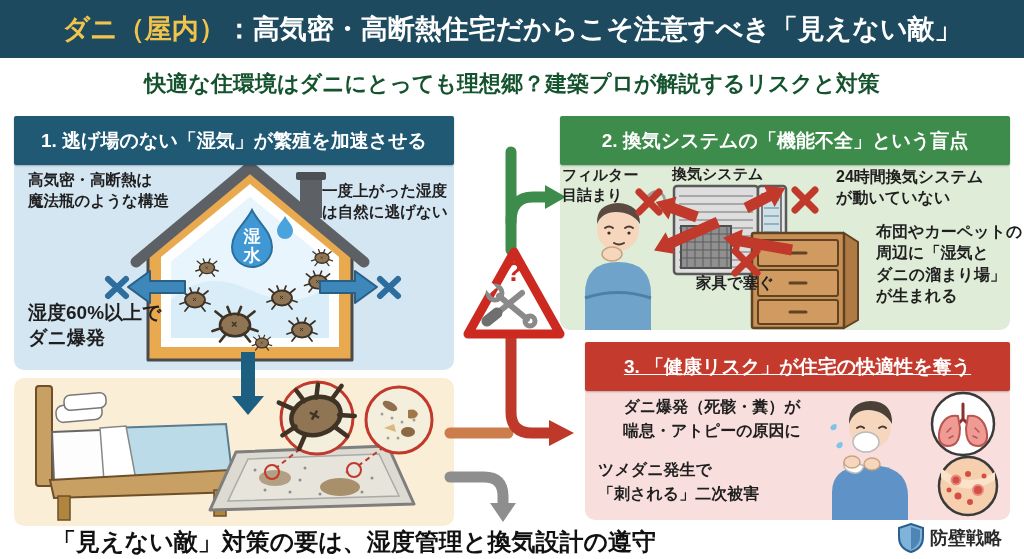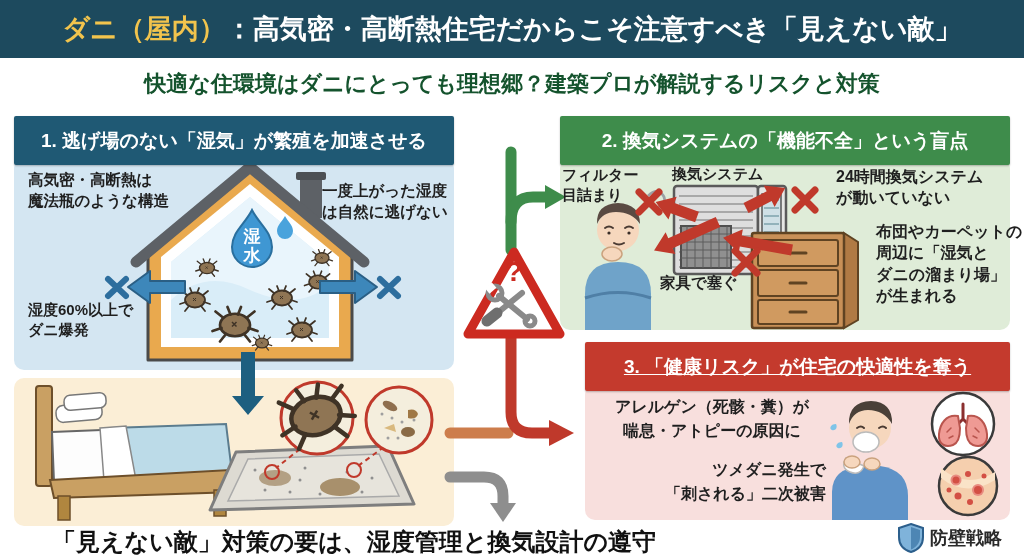--- a/index.html
+++ b/index.html
@@ -239,39 +239,39 @@
         <rect x="486" y="285" width="9" height="7" fill="#ffffff" transform="rotate(-40 490 288)"></rect>
         <circle cx="530" cy="321" r="5" fill="none" stroke="#8a8a8a" stroke-width="5"></circle>
       </g>
     </g>
   </svg>
 
   <div class="note" style="left:28px;top:170px;font-size:15.5px;">高気密・高断熱は
 魔法瓶のような構造</div>
   <div class="note" style="left:322px;top:170px;font-size:15.5px;margin-top:11px;">一度上がった湿度
 は自然に逃げない</div>
-  <div class="note" style="left:28px;top:300px;font-size:15px;">湿度60%以上で
+  <div class="note" style="left:28px;top:300px;font-size:19px;">湿度60%以上で
 ダニ爆発</div>
   <div class="drop-label">湿
 水</div>
 
   <div class="note" style="left:562px;top:165px;font-size:15px;line-height:1.3;">フィルター
 目詰まり</div>
   <div class="note" style="left:672px;top:164px;font-size:15px;">換気システム</div>
-  <div class="note" style="left:660px;top:273px;font-size:15.5px;">家具で塞ぐ</div>
+  <div class="note" style="left:696px;top:273px;font-size:15.5px;">家具で塞ぐ</div>
   <div class="note" style="left:836px;top:166px;font-size:16px;">24時間換気システム
 が動いていない</div>
   <div class="note" style="left:836px;top:221px;font-size:16px;margin-left:40px;">布団やカーペットの
 周辺に「湿気と
 ダニの溜まり場」
 が生まれる</div>
 
-  <div class="note" style="left:590px;top:395px;width:244px;text-align:center;font-size:16px;line-height:1.5;">アレルゲン（死骸・糞）が
+  <div class="note" style="left:590px;top:395px;width:244px;text-align:center;font-size:16px;line-height:1.5;">ダニ爆発（死骸・糞）が
 喘息・アトピーの原因に</div>
-  <div class="note" style="left:598px;top:458px;width:228px;text-align:right;font-size:16px;line-height:1.5;">ツメダニ発生で
+  <div class="note" style="left:598px;top:458px;width:228px;text-align:left;font-size:16px;line-height:1.5;">ツメダニ発生で
 「刺される」二次被害</div>
 
   <div class="qmark">?</div>
 
   <div class="footer-text">「見えない敵」対策の要は、湿度管理と換気設計の遵守</div>
 
   <div class="logo">
     <svg width="26" height="30" viewBox="0 0 26 30">
       <path d="M13,1 L25,5 V14 C25,22 20,27 13,29 C6,27 1,22 1,14 V5 Z" fill="#7fb3da" stroke="#2c5f8c" stroke-width="2"></path>
       <path d="M13,4 L22,7 V14 C22,20 18,24.5 13,26.5 Z" fill="#4d86b4"></path>

